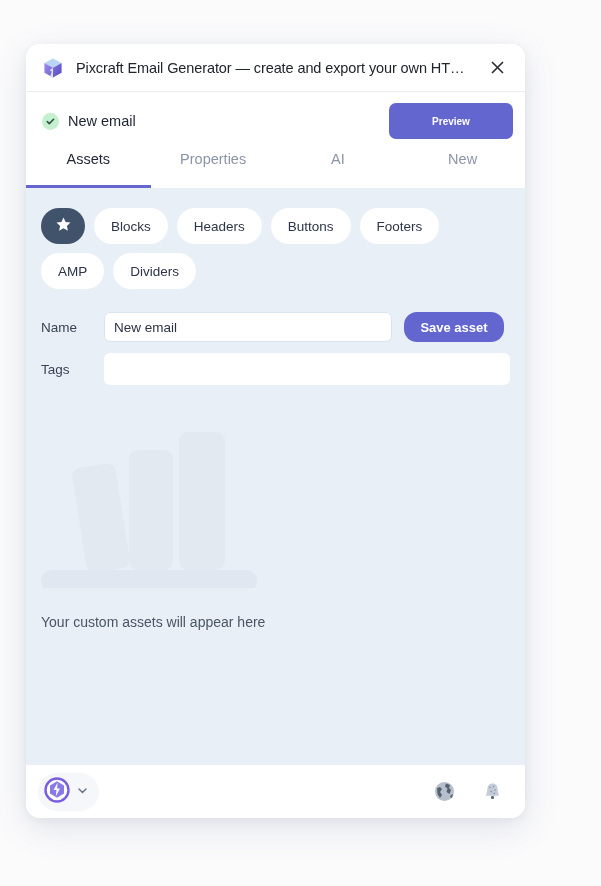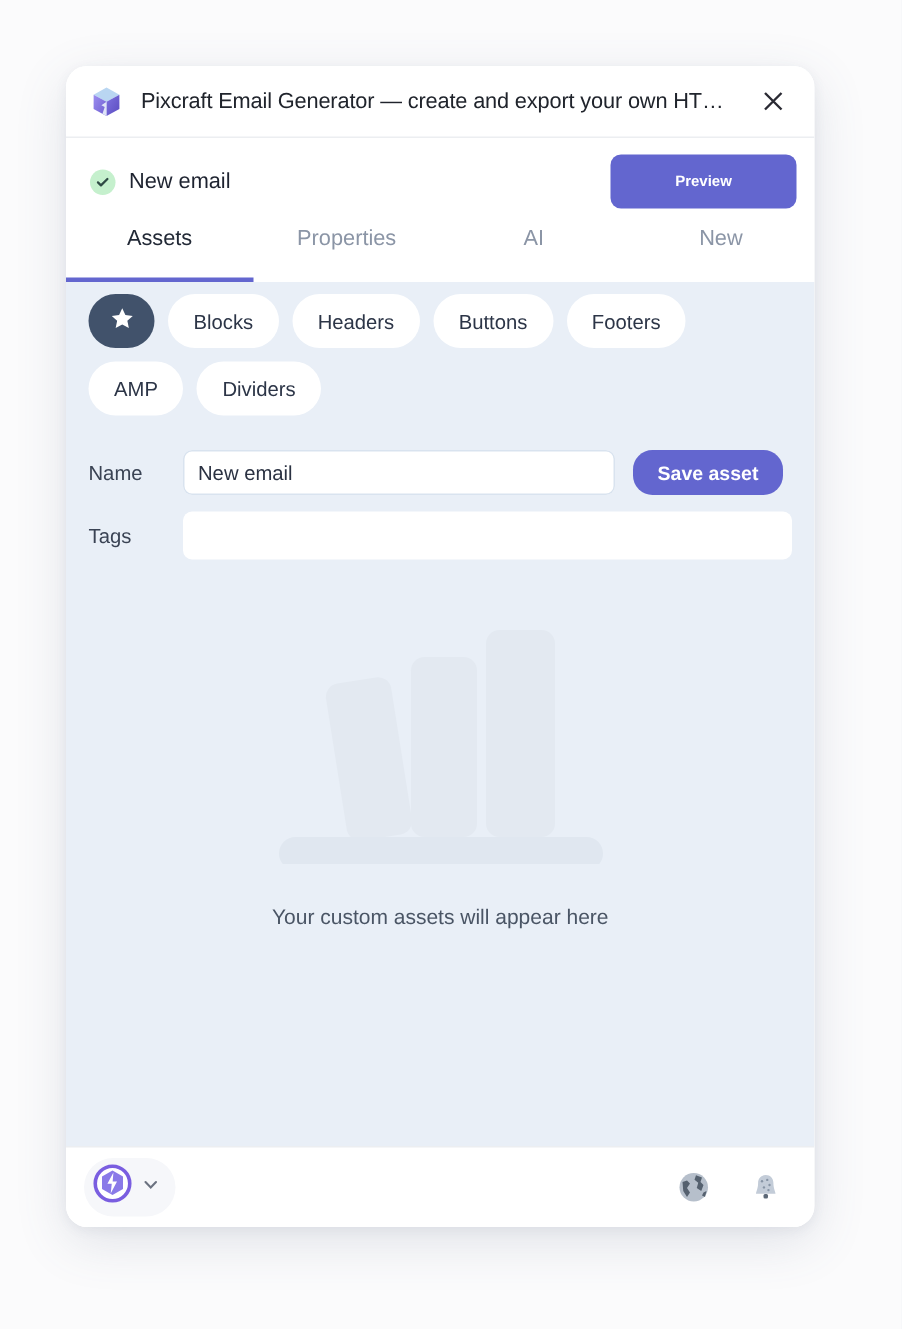--- a/index.html
+++ b/index.html
@@ -7,21 +7,21 @@
   html, body {
     width: 601px;
     height: 886px;
     background: #fbfbfc;
     font-family: "Liberation Sans", sans-serif;
     overflow: hidden;
   }
 
   #app-card {
     position: absolute;
-    left: 44px;
+    left: 26px;
     top: 44px;
     width: 499px;
     height: 774px;
     background: #ffffff;
     border-radius: 14px;
     box-shadow: 0 10px 34px rgba(90, 100, 130, 0.16),
                 0 2px 8px rgba(90, 100, 130, 0.08);
     overflow: hidden;
     display: flex;
     flex-direction: column;
@@ -113,21 +113,21 @@
     position: absolute;
     left: 0; right: 0; bottom: 0;
     height: 3px;
     background: #6366cf;
   }
 
   
   .panel {
     flex: 1 1 auto;
     background: #e9eff7;
-    padding: 8px 15px 0 15px;
+    padding: 20px 15px 0 15px;
     display: flex;
     flex-direction: column;
     overflow: hidden;
   }
 
   .chips { display: flex; flex-wrap: wrap; gap: 9px; }
   .chip {
     height: 36px;
     border-radius: 18px;
     background: #ffffff;
@@ -179,21 +179,21 @@
     margin-left: 12px;
     font-size: 13px;
     border-radius: 13px;
   }
 
   
   .empty {
     flex: 1 1 auto;
     display: flex;
     flex-direction: column;
-    align-items: center;
+    align-items: flex-start;
     justify-content: flex-start;
     padding-top: 32px;
   }
   .empty-text {
     margin-top: 22px;
     font-size: 14px;
     color: #4a5565;
   }
 
   

